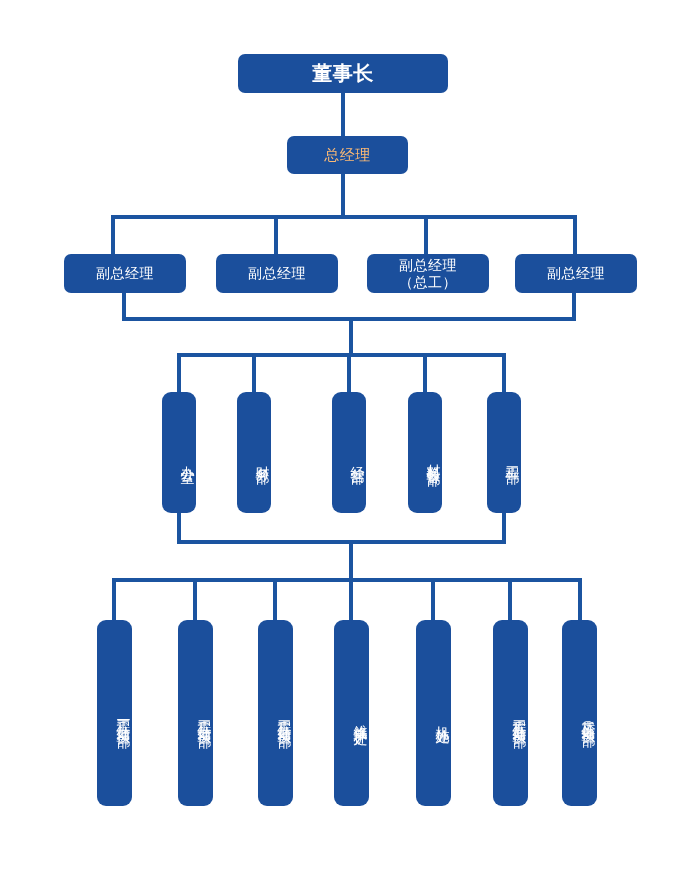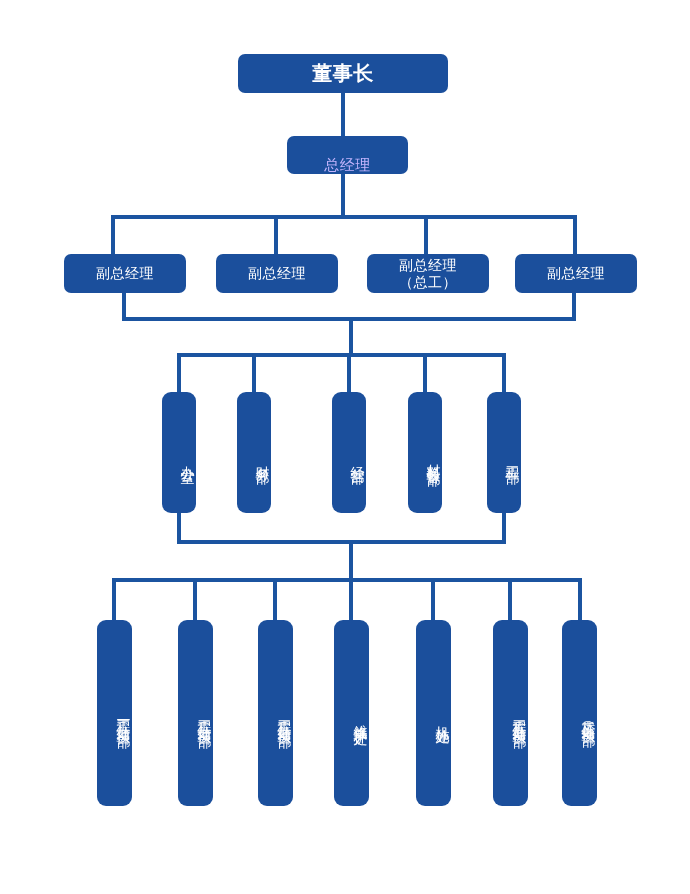--- a/index.html
+++ b/index.html
@@ -111,21 +111,21 @@
   <div class="conn" style="left: 273px; top: 578px; width: 4px; height: 44px; background: rgb(27, 84, 160);"></div>
   <div class="conn" style="left: 349px; top: 578px; width: 4px; height: 44px; background: rgb(27, 84, 160);"></div>
   <div class="conn" style="left: 431px; top: 578px; width: 4px; height: 44px; background: rgb(27, 84, 160);"></div>
   <div class="conn" style="left: 508px; top: 578px; width: 4px; height: 44px; background: rgb(27, 84, 160);"></div>
   <div class="conn" style="left: 578px; top: 578px; width: 4px; height: 44px; background: rgb(27, 84, 160);"></div>
 
   <div class="node lvl-chairman" style="left: 238px; top: 54px; width: 210px; height: 39px; background: rgb(27, 79, 156); color: rgb(255, 255, 255);">
     <span class="node-label">董事长</span>
   </div>
 
-  <div class="node lvl-gm" style="left: 287px; top: 136px; width: 121px; height: 38px; background: rgb(27, 79, 156); color: #c4b5fd; align-items: flex-end;">
+  <div class="node lvl-gm" style="left: 287px; top: 136px; width: 121px; height: 38px; background: rgb(27, 79, 156); color: #fdba74;">
     <span class="node-label">总经理</span>
   </div>
 
   <div class="node lvl-vp" style="left: 64px; top: 254px; width: 122px; height: 39px; background: rgb(27, 79, 156); color: rgb(255, 255, 255);">
     <span class="node-label">副总经理</span>
   </div>
   <div class="node lvl-vp" style="left: 216px; top: 254px; width: 122px; height: 39px; background: rgb(27, 79, 156); color: rgb(255, 255, 255);">
     <span class="node-label">副总经理</span>
   </div>
   <div class="node lvl-vp" style="left: 367px; top: 254px; width: 122px; height: 39px; background: rgb(27, 79, 156); color: rgb(255, 255, 255);">

